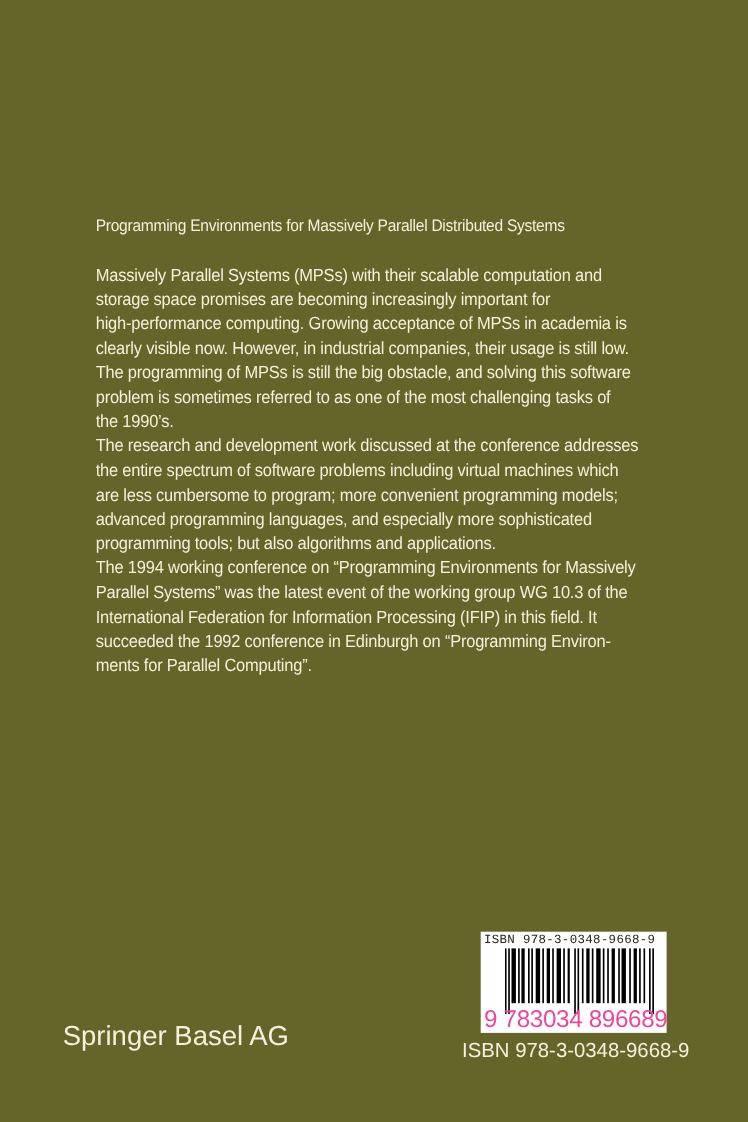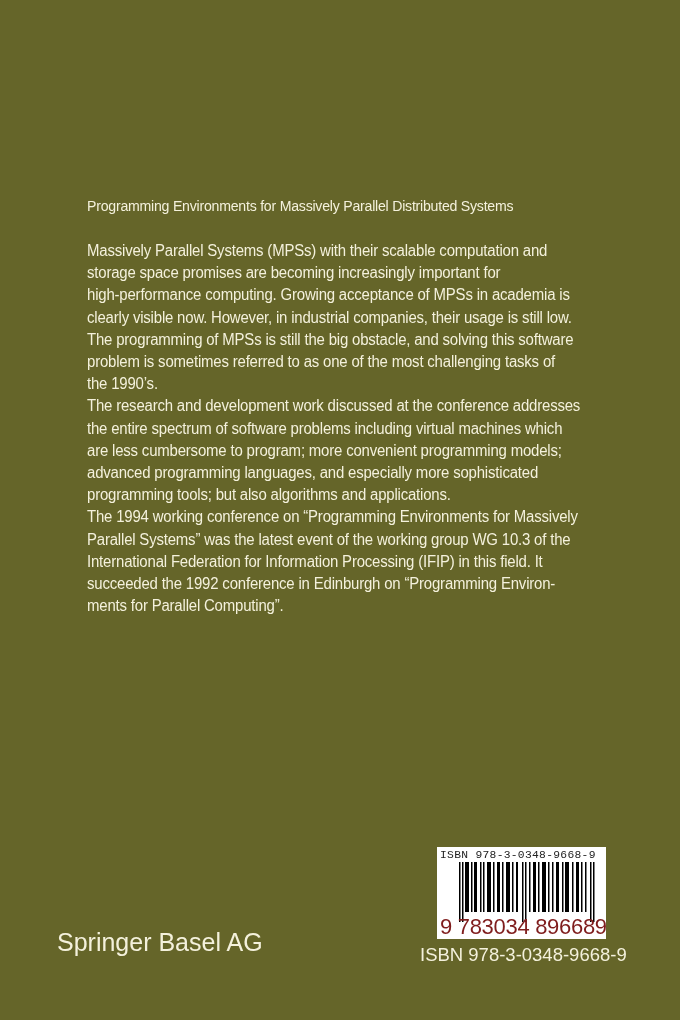--- a/index.html
+++ b/index.html
@@ -38,21 +38,21 @@
       font-family: "Liberation Mono", monospace;
       font-size: 11.3px; color: #222; letter-spacing: 0.3px;
       white-space: nowrap;
     }
     .barcode-bars {
       position: absolute; left: 22px; top: 15px;
       width: 138px; height: 60px;
     }
     .barcode-digits {
       position: absolute; left: 3px; top: 67px;
-      font-size: 22px; color: #7f1d1d; white-space: nowrap;
+      font-size: 22px; color: #ec4899; white-space: nowrap;
       letter-spacing: -0.3px;
     }
     .isbn-below {
       position: absolute; left: 420px; top: 944px;
       font-size: 18.5px; color: #f4f1dc; white-space: nowrap;
     }
   </style>
 </head>
 <body>
 

